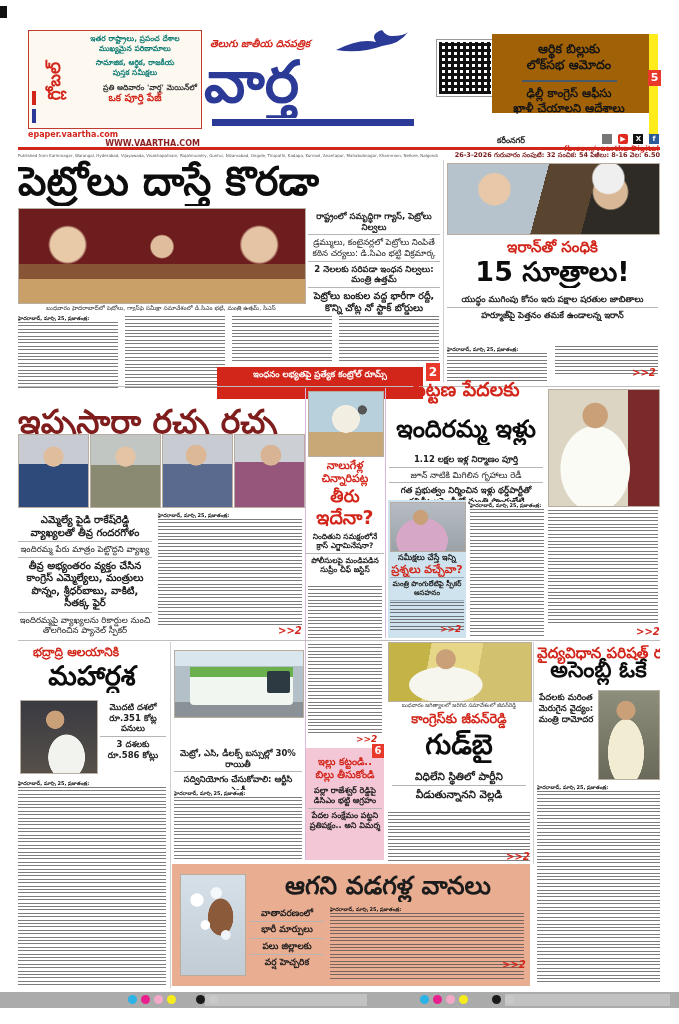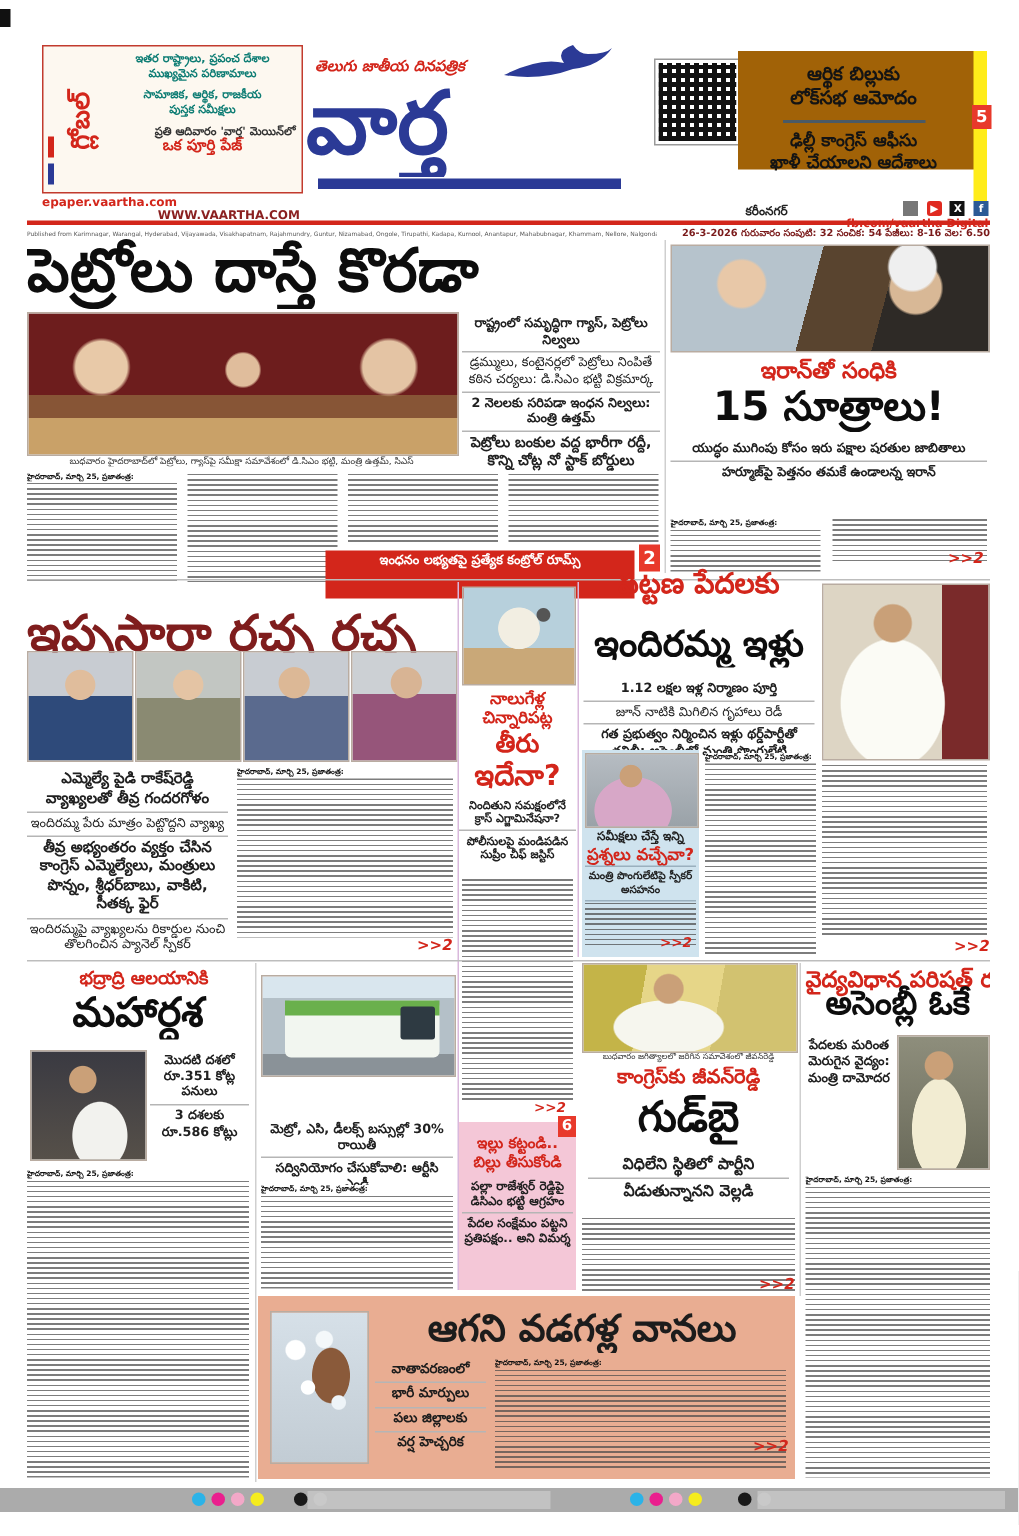--- a/index.html
+++ b/index.html
@@ -210,21 +210,21 @@
   <div class="abs txt" style="left:390px;top:602px;width:74px;height:28px;"></div>
   <div class="abs jump" style="left:440px;top:624px;font-size:9px;">&gt;&gt;2</div>
 
   <div class="abs dl nw clip" style="left:470px;top:502px;width:74px;">హైదరాబాద్, మార్చి 25, ప్రజాతంత్ర:</div>
   <div class="abs txt" style="left:470px;top:509px;width:74px;height:128px;"></div>
   <div class="abs txt" style="left:548px;top:510px;width:110px;height:114px;"></div>
   <div class="abs jump" style="left:636px;top:627px;">&gt;&gt;2</div>
 
   <div class="abs hrule" style="left:18px;top:640px;width:642px;"></div>
 
-  <div class="abs red b c nw clip" style="left:22px;top:645px;width:148px;font-size:12px;">భద్రాద్రి ఆలయానికి</div>
+  <div class="abs red b c nw clip" style="left:2px;top:645px;width:148px;font-size:12px;">భద్రాద్రి ఆలయానికి</div>
   <div class="abs b c nw clip" style="left:18px;top:659px;width:148px;height:34px;font-size:27px;line-height:34px;color:#0d0d0d;">మహార్దశ</div>
   <div class="photo" style="left:20px;top:700px;width:76px;height:72px;background:
       radial-gradient(circle at 45% 26%, #caa078 0 13%, transparent 14%),
       radial-gradient(ellipse at 60% 78%, #f2f2ee 0 28%, transparent 29%),
       linear-gradient(#3a3a42,#565049);"></div>
   <div class="abs stack c" style="left:100px;top:700px;width:66px;font-size:8.5px;color:#202020;">
     <div class="row b">మొదటి దశలో రూ.351 కోట్ల పనులు</div>
     <div class="row b">3 దశలకు రూ.586 కోట్లు</div>
   </div>
   <div class="abs dl nw clip" style="left:18px;top:780px;width:148px;">హైదరాబాద్, మార్చి 25, ప్రజాతంత్ర:</div>

